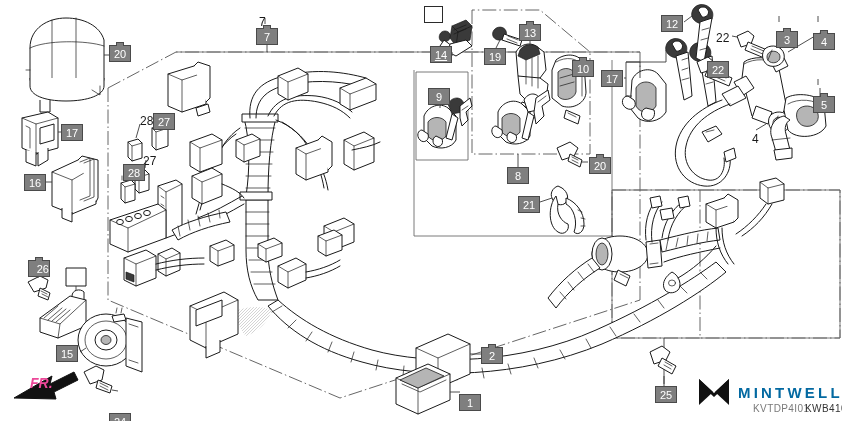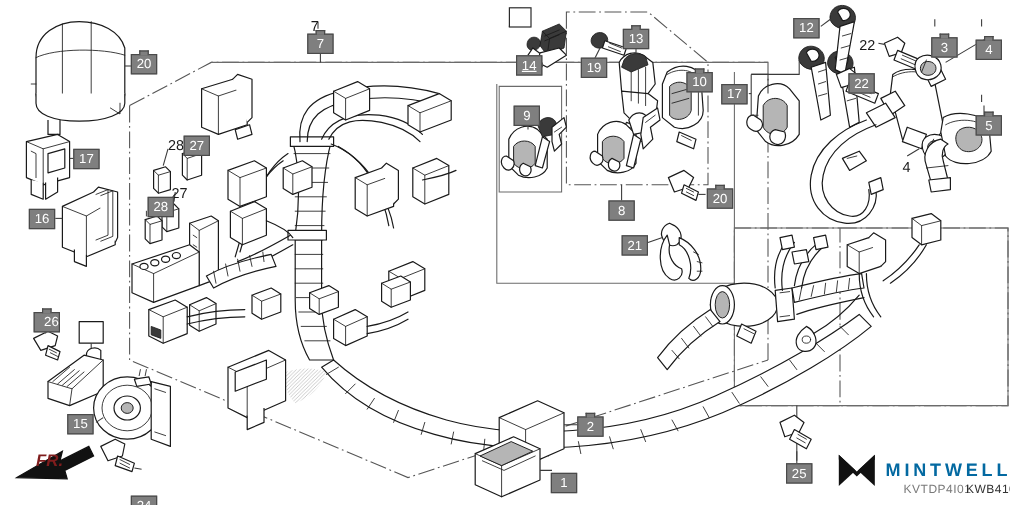--- a/index.html
+++ b/index.html
@@ -9,21 +9,21 @@
   #art{position:absolute;left:0;top:0;width:842px;height:421px;}
   
   .callout{position:absolute;width:22px;height:17px;background:#7f7f7f;border:1px solid #4a4a4a;
            color:#ffffff;font-size:11px;line-height:17px;text-align:center;font-family:"Liberation Sans",sans-serif;
            box-sizing:border-box;letter-spacing:0px;}
   .callout::before{content:"";position:absolute;left:50%;top:-4px;margin-left:-4px;width:8px;height:4px;
            border:1px solid #4a4a4a;border-bottom:none;background:#7f7f7f;box-sizing:border-box;}
   .callout.notab::before{display:none;}
   .plainnum{position:absolute;color:#1a1a1a;font-size:12px;font-family:"Liberation Sans",sans-serif;line-height:12px;}
   .blankbox{position:absolute;background:#ffffff;border:1px solid #2b2b2b;box-sizing:border-box;}
-  .frlabel{position:absolute;font-size:14px;font-weight:bold;font-style:italic;color:#7f1d1d;font-family:"Liberation Sans",sans-serif;}
+  .frlabel{position:absolute;font-size:14px;font-weight:bold;font-style:italic;color:#ec4899;font-family:"Liberation Sans",sans-serif;}
   
   .brand{position:absolute;display:flex;align-items:center;gap:7px;}
   .brandname{font-size:15px;font-weight:bold;letter-spacing:3.2px;color:#0369a1;font-family:"Liberation Sans",sans-serif;}
   .partno{position:absolute;font-size:10px;color:#333;font-family:"Liberation Sans",sans-serif;letter-spacing:.4px;}
   .partno.ghost{color:#7a7a7a;}
 </style>
 </head>
 <body>
 
 <div id="stage">

